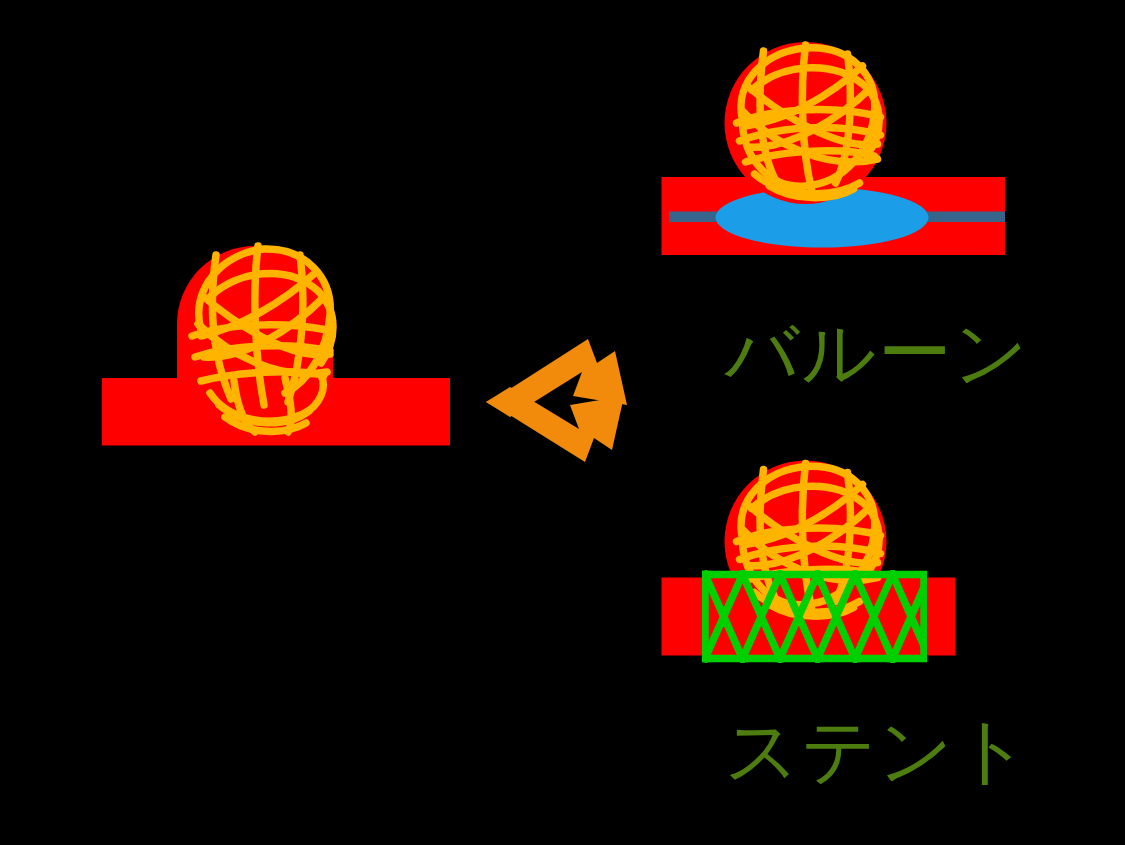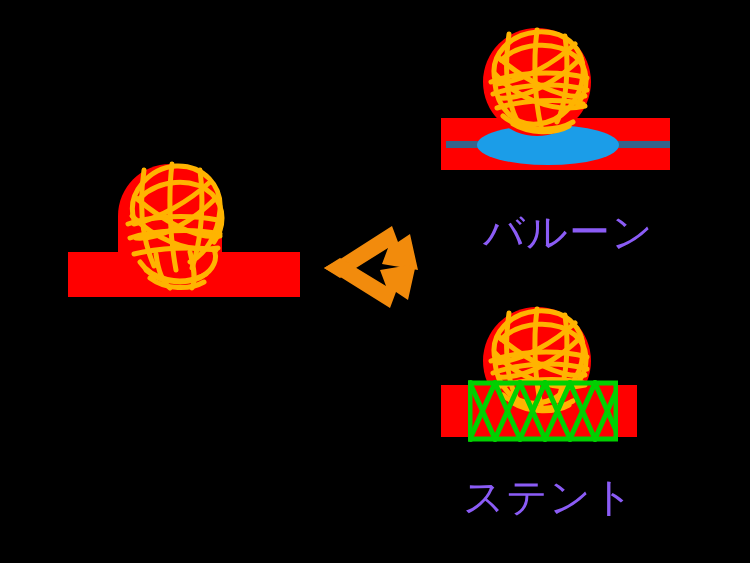--- a/index.html
+++ b/index.html
@@ -74,29 +74,29 @@
     left: 322px;
     top: 208px;
     width: 120px;
     height: 122px;
   }
   #arrow-branch svg { display: block; }
 
   
   .label {
     position: absolute;
-    color: #8b5cf6;
+    color: #4d7c0f;
     font-family: "Liberation Sans", "DejaVu Sans", sans-serif;
-    font-size: 41px;
+    font-size: 49px;
     line-height: 1;
     letter-spacing: 1px;
     white-space: nowrap;
   }
   #label-balloon { left: 483px; top: 212px; }
-  #label-stent   { left: 463px; top: 477px; }
+  #label-stent   { left: 483px; top: 477px; }
 </style>
 </head>
 <body>
 
 <div id="canvas">
 
   <div class="figure-group">
     <div class="vessel" id="vessel-left"></div>
     <div class="lesion" id="lesion-left">
       <svg width="128" height="140" viewBox="0 0 128 140" aria-hidden="true">

